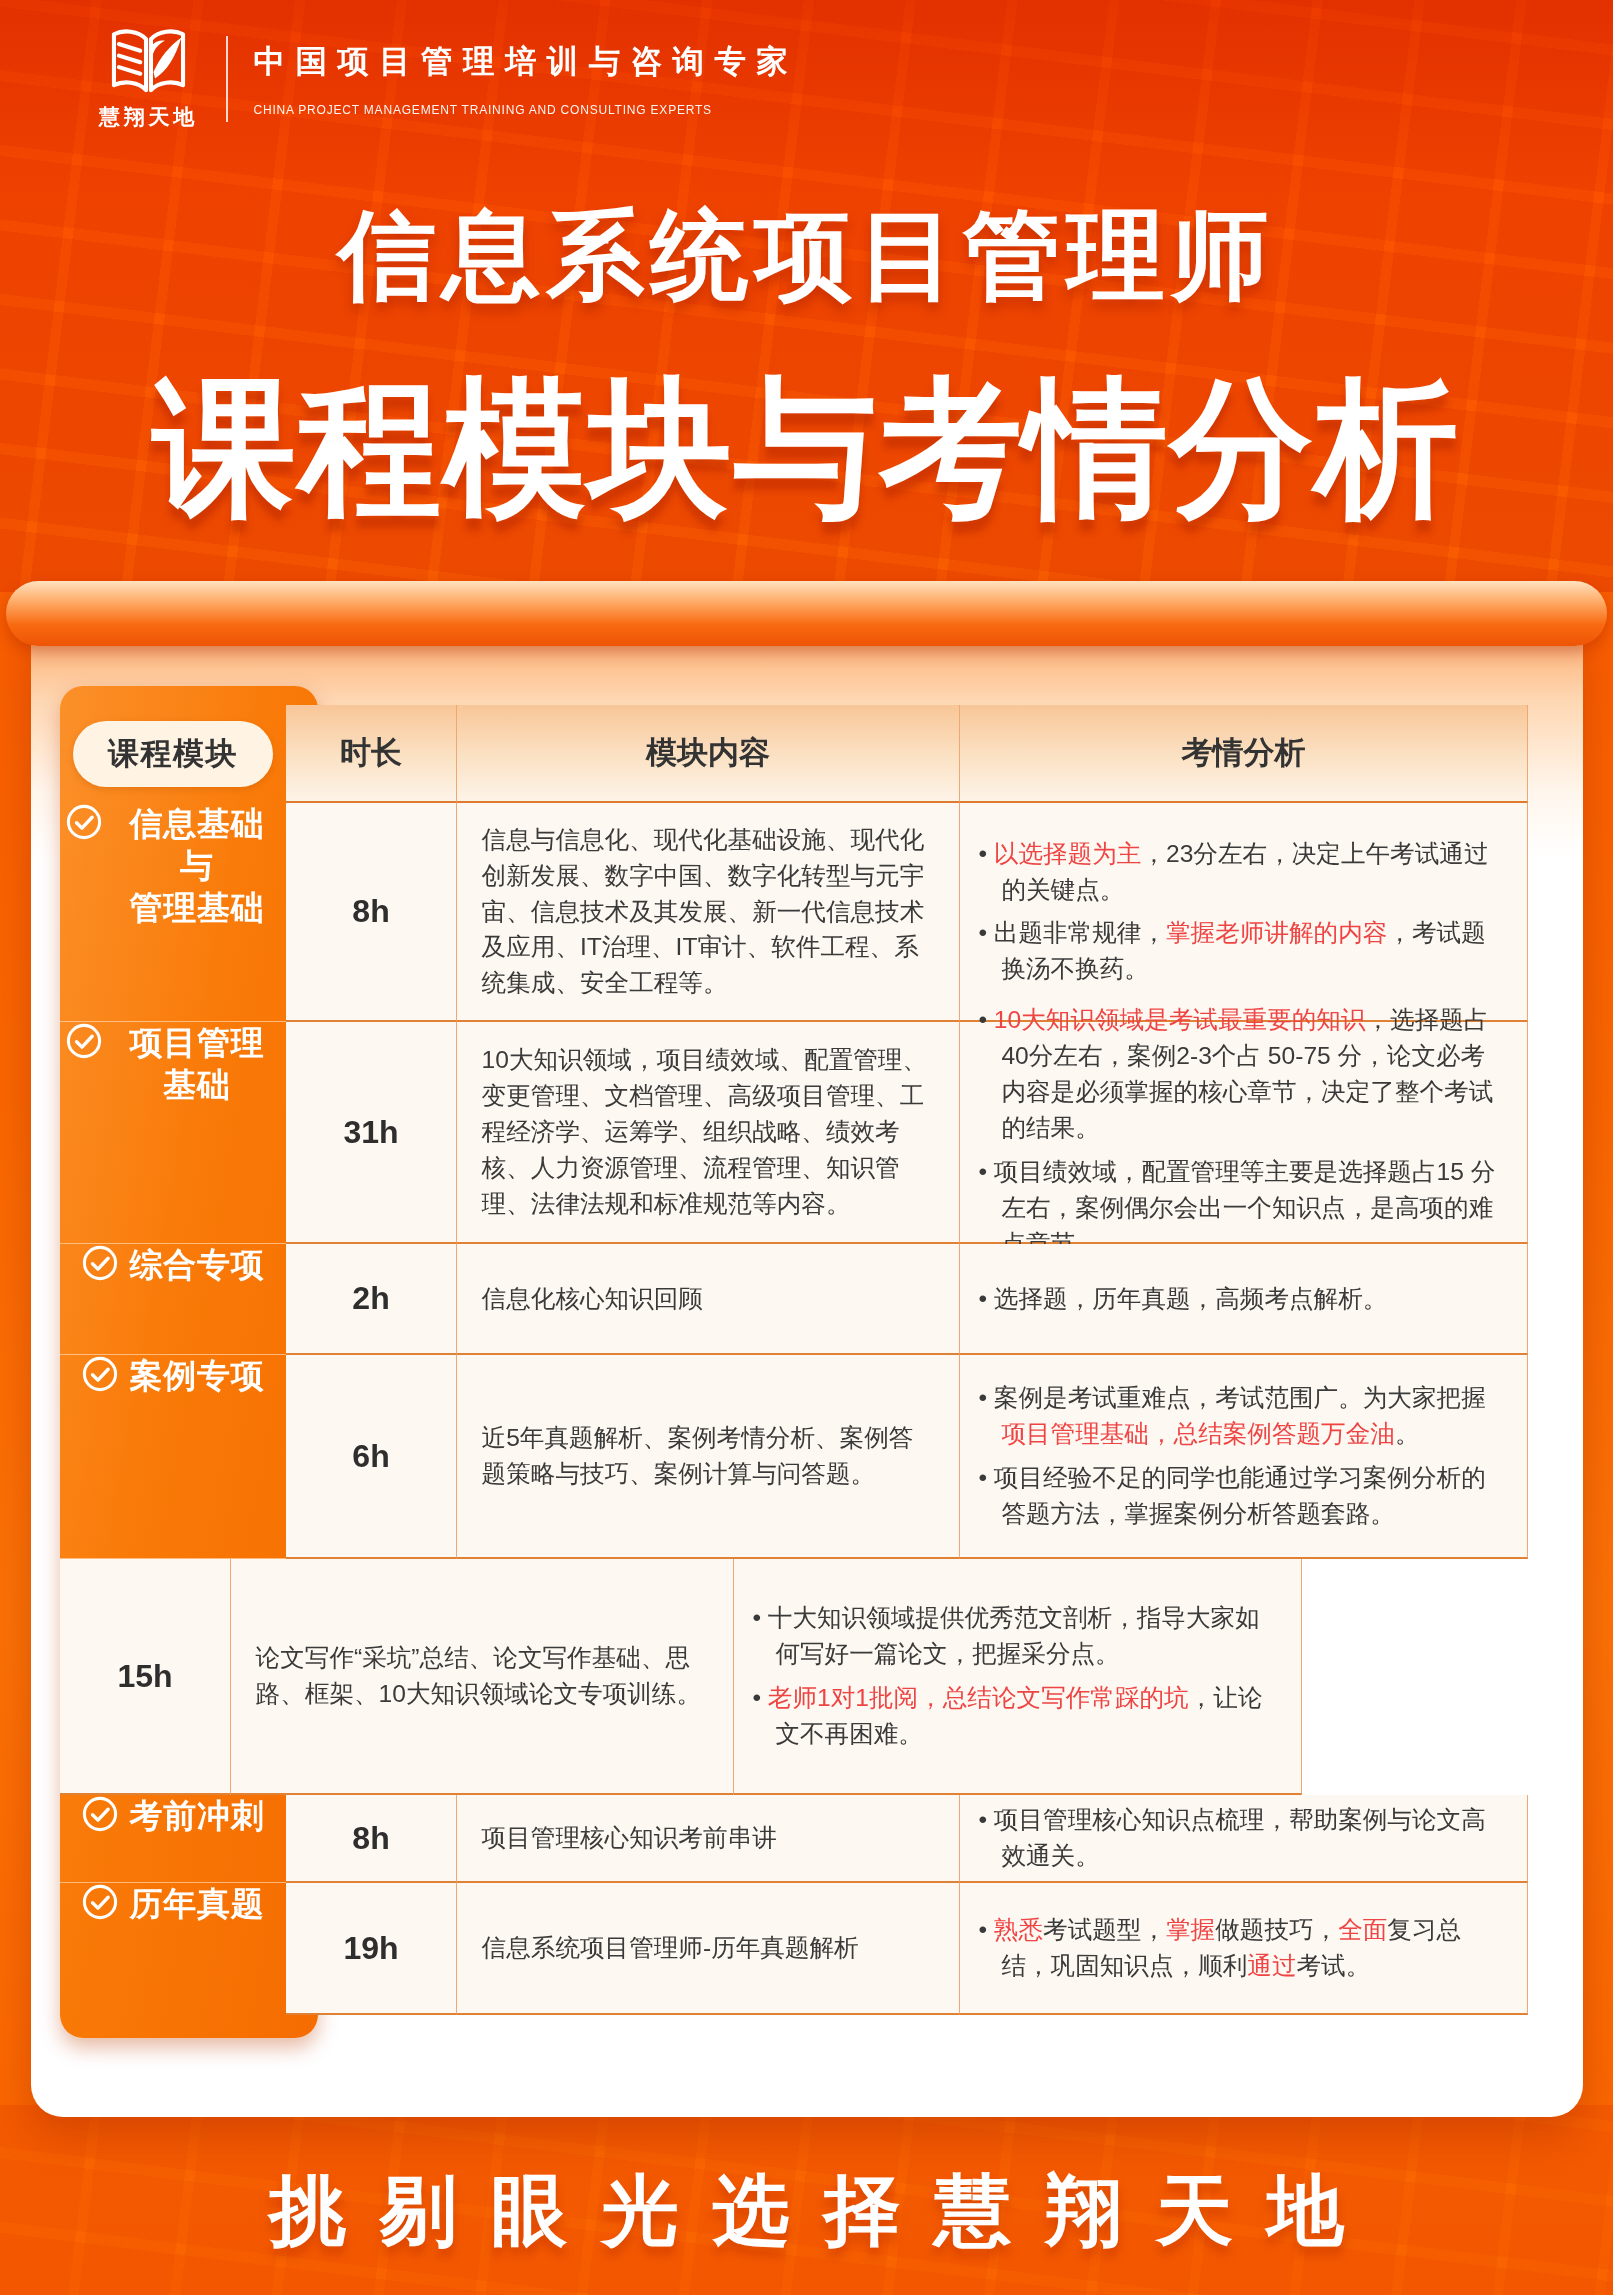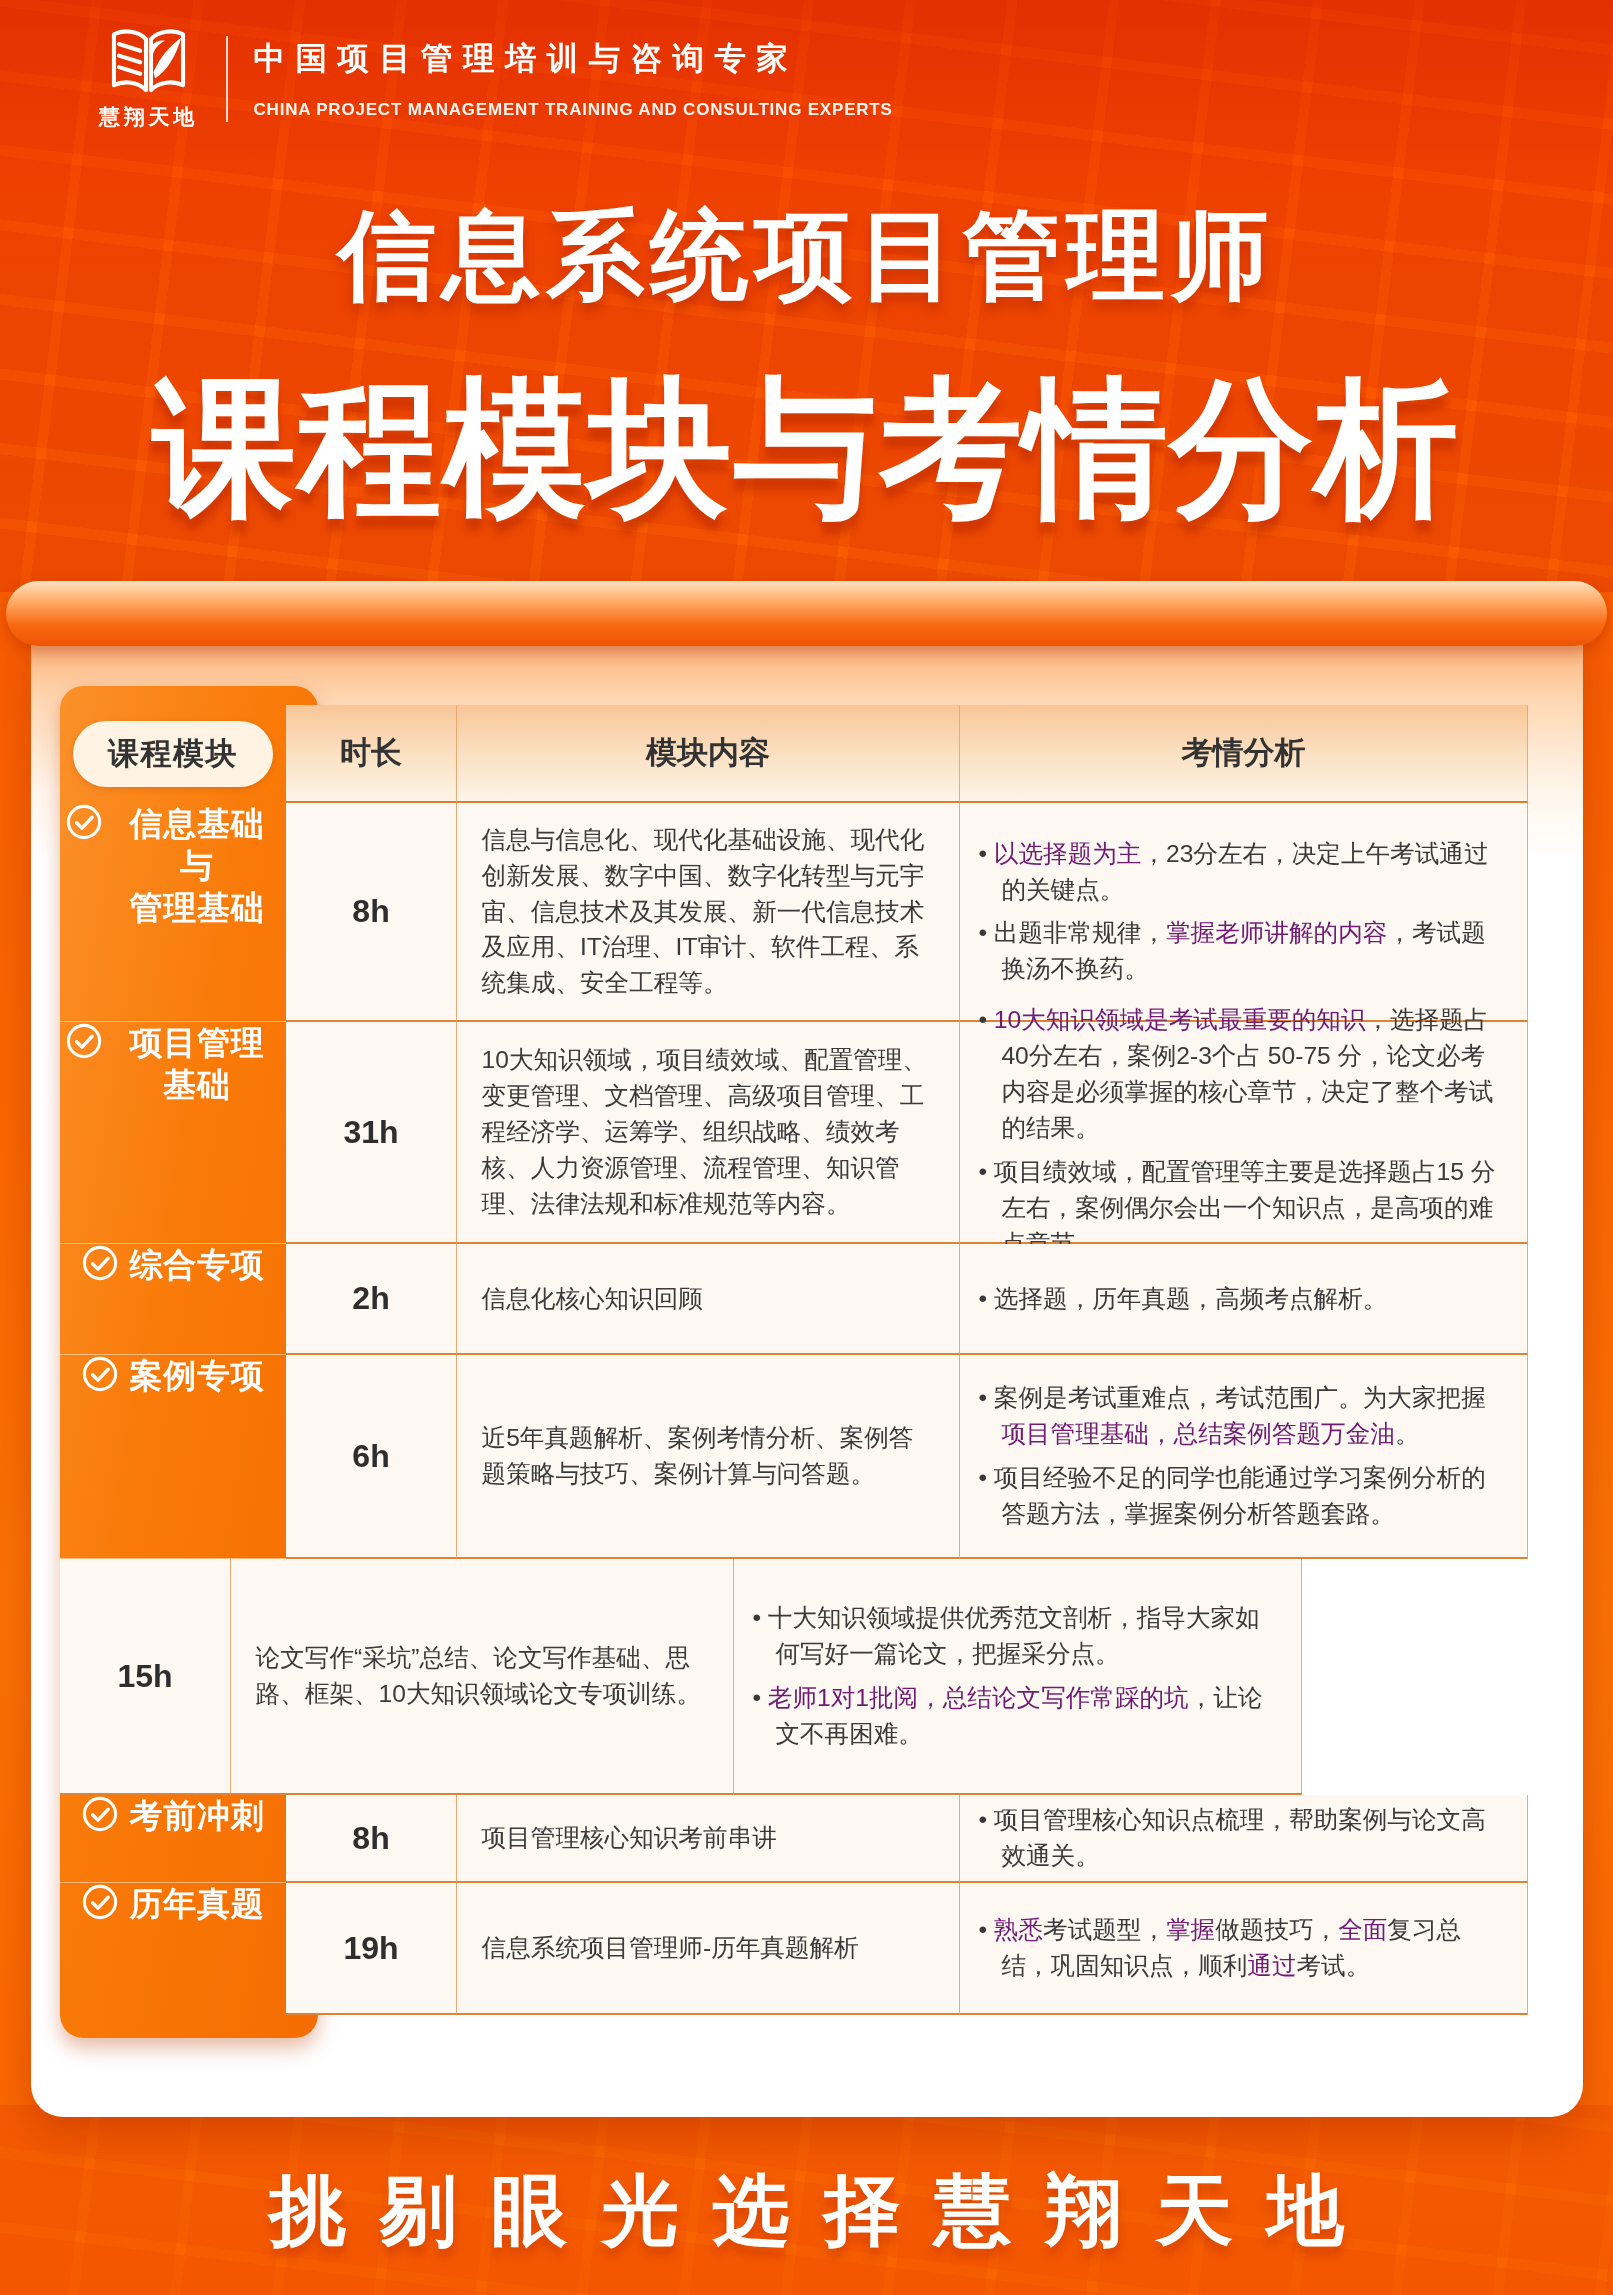--- a/index.html
+++ b/index.html
@@ -20,21 +20,21 @@
   .tiles-bottom { top:2105px; height:191px; opacity:.55; }
   .top-shade { position:absolute; left:0; right:0; top:0; height:192px; pointer-events:none;
     background:linear-gradient(180deg, rgba(196,18,0,.30), rgba(196,18,0,0)); }
   
   .brand { position:absolute; left:91px; top:26px; display:flex; align-items:center; color:#fff; z-index:5; }
   .logo-block { width:115px; text-align:center; }
   .logo-block svg { display:block; margin:0 auto; }
   .logo-name { font-size:21px; font-weight:bold; letter-spacing:3.8px; margin-top:3.1px; }
   .brand-divider { width:1.5px; height:86px; background:rgba(255,255,255,.8); margin:0 26px 0 20px; }
   .brand-cn { font-size:31.5px; font-weight:bold; letter-spacing:10.4px; }
-  .brand-en { font-size:17px; font-weight:bold; letter-spacing:0.8px; margin-top:20px; opacity:.95; }
+  .brand-en { font-size:12px; font-weight:normal; letter-spacing:0.8px; margin-top:20px; opacity:.95; }
   
   .title-block { position:absolute; top:191px; left:0; width:100%; text-align:center; color:#fff; z-index:5; }
   .title-sub { font-size:98px; font-weight:900; letter-spacing:6.1px; text-shadow:0 7.7px 10.8px rgba(165,28,0,.45); }
   .title-main { margin-top:31px; font-size:143px; font-weight:900; letter-spacing:2.3px;
     transform:scaleY(1.05); text-shadow:0 10.8px 7.7px rgba(165,28,0,.38); }
   
   .card {
     position:absolute; left:31px; top:630px; width:1552px; height:1487px;
     border-radius:10.8px 10.8px 32px 32px;
     background:linear-gradient(180deg,#fcab6c 0px,#fed7b2 69px,#fff6ec 161px,#ffffff 230px);
@@ -90,21 +90,21 @@
     display:flex; align-items:center;
     background:#fdf8f1; border-right:1.5px solid #efa873; border-bottom:2.3px solid #e08236;
     padding:14px 24.6px; font-size:24.6px; color:#3a3a3a; line-height:1.46; text-align:left;
   }
   .c-ana {
     display:flex; flex-direction:column; justify-content:center; gap:7.7px;
     background:#fdf8f1; border-right:1.5px solid #efa873; border-bottom:2.3px solid #e08236;
     padding:12.3px 20px 12.3px 18.4px; font-size:24.6px; color:#3a3a3a; line-height:1.46;
   }
   .bullet { padding-left:23px; text-indent:-23px; }
-  .hl { color:#701a75; }
+  .hl { color:#ef4444; }
   .check-svg { flex:0 0 auto; }
   
   .slogan {
     position:absolute; top:2160px; left:0; width:100%; text-align:center; z-index:5;
     color:#fff; font-size:77px; font-weight:900; letter-spacing:.44em; text-indent:.44em;
     text-shadow:0 7.7px 9.2px rgba(165,28,0,.35);
   }
 </style>
 </head>
 <body>

